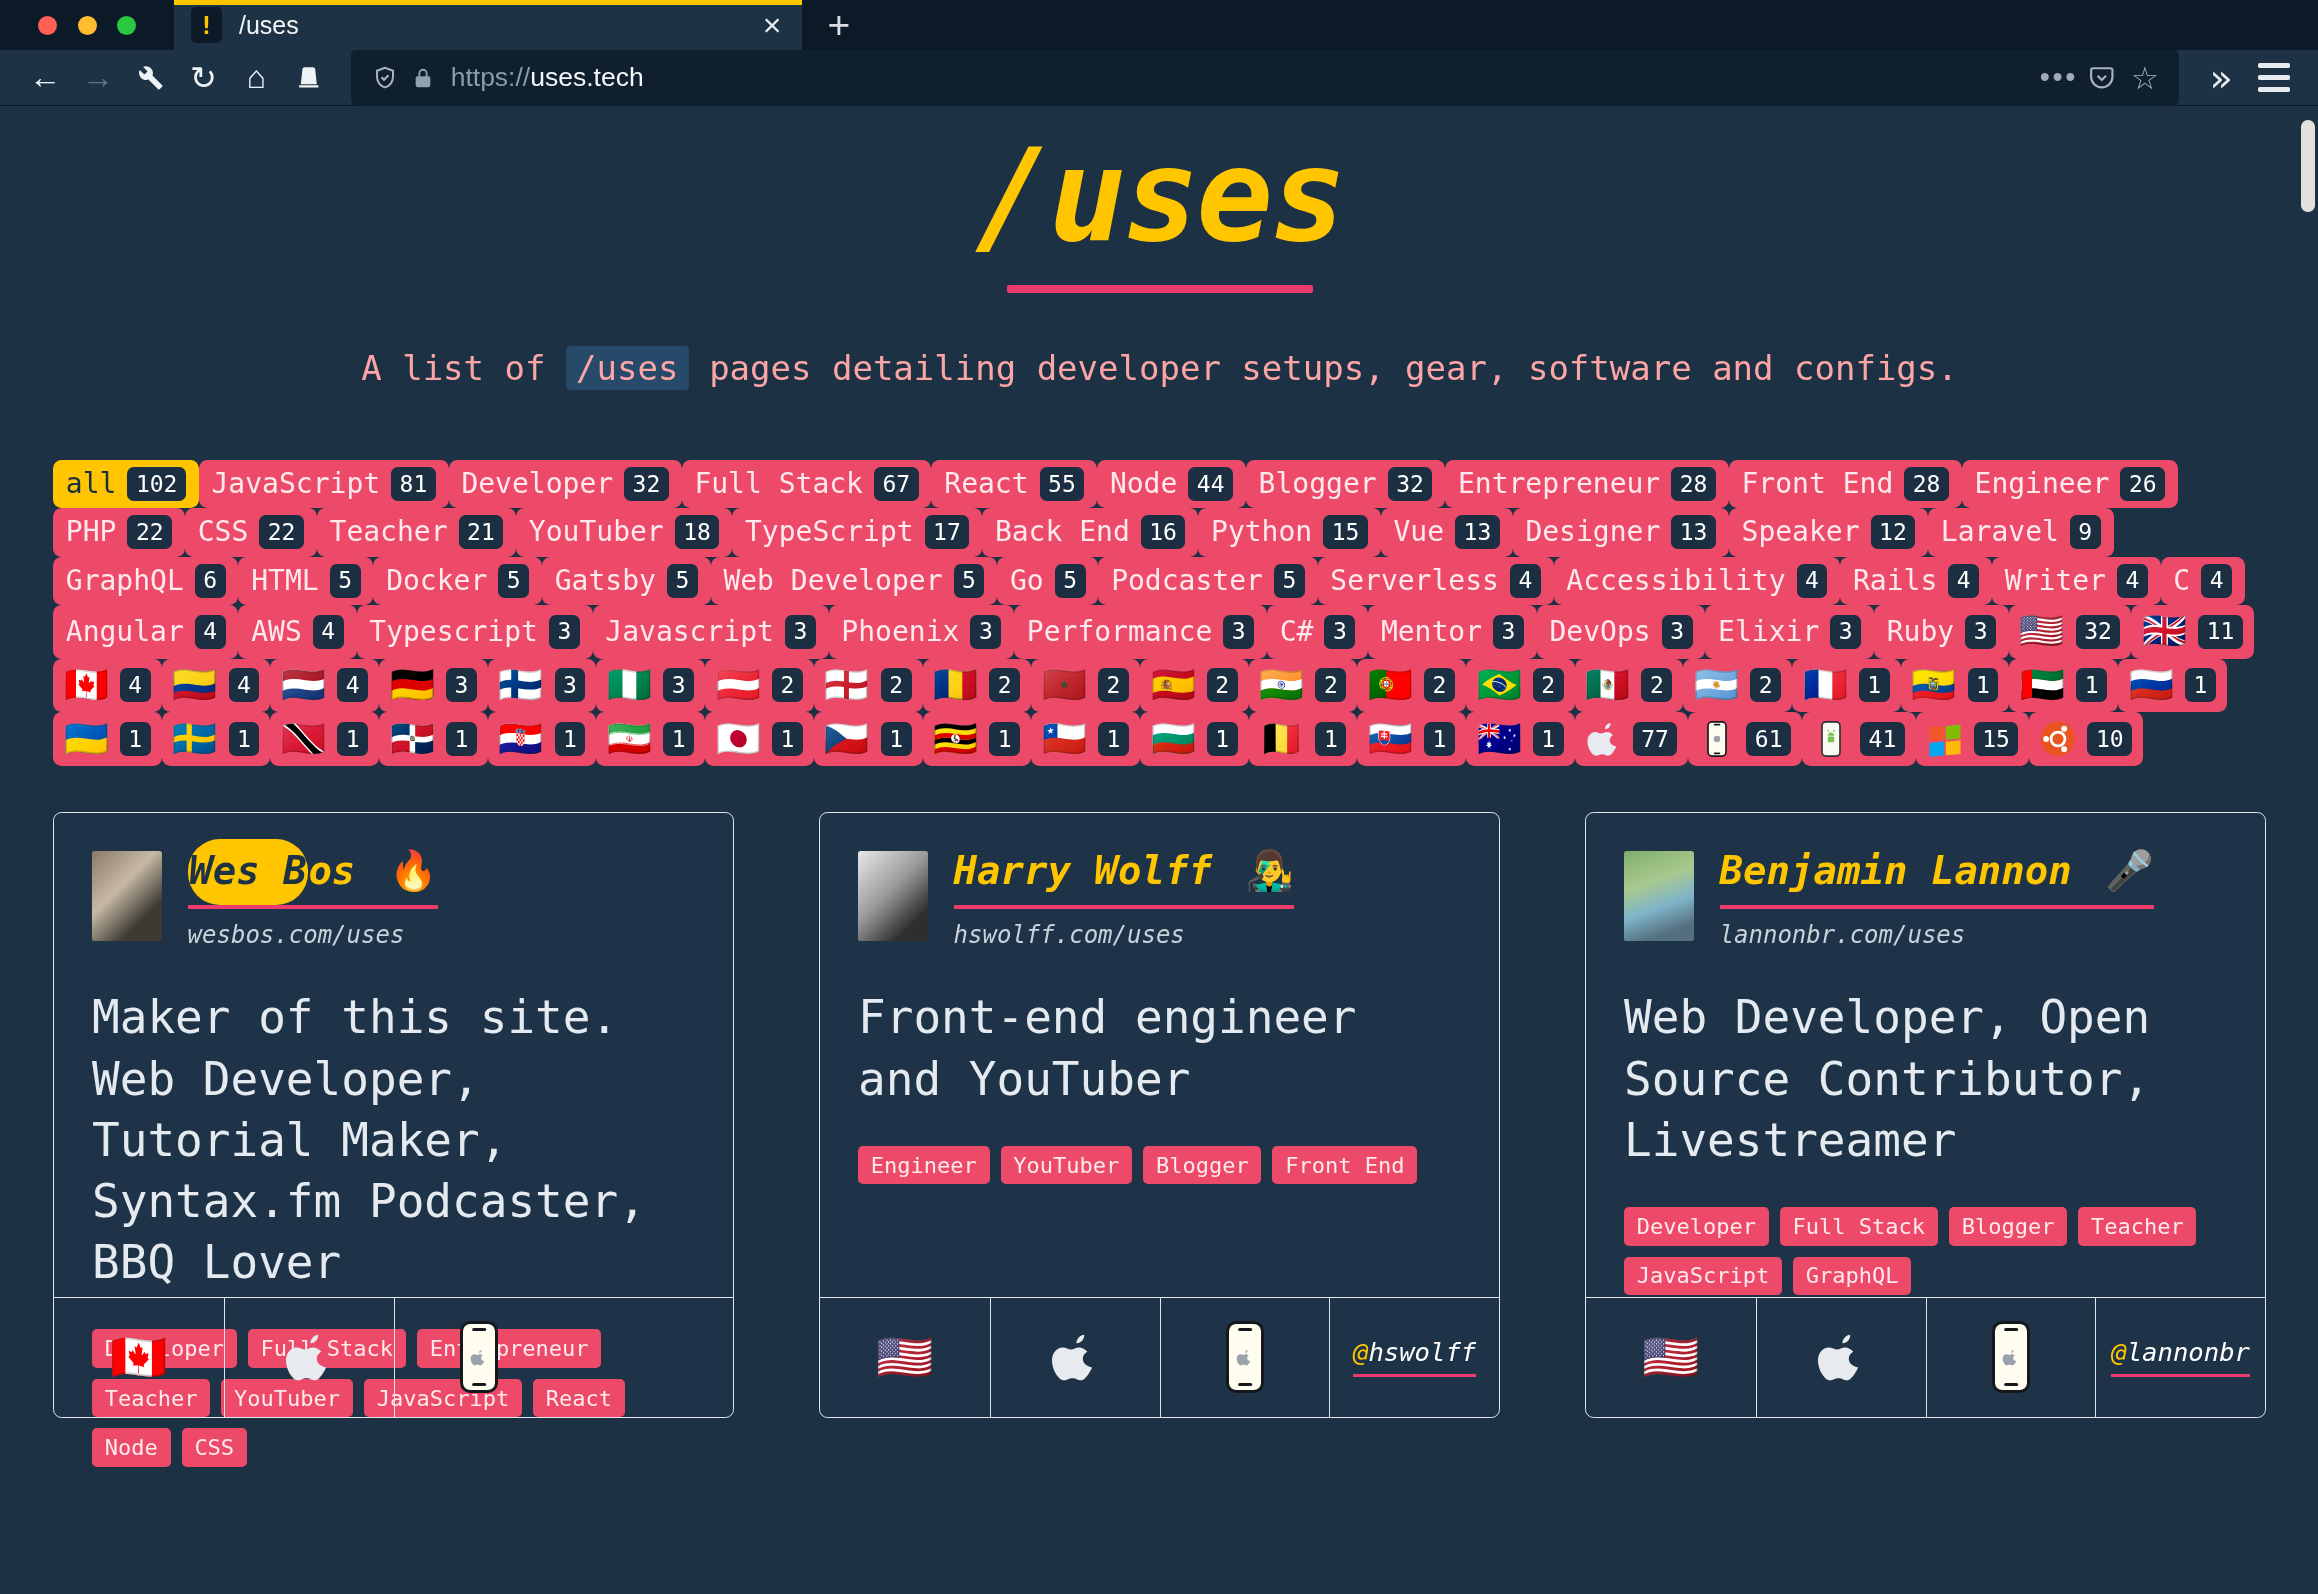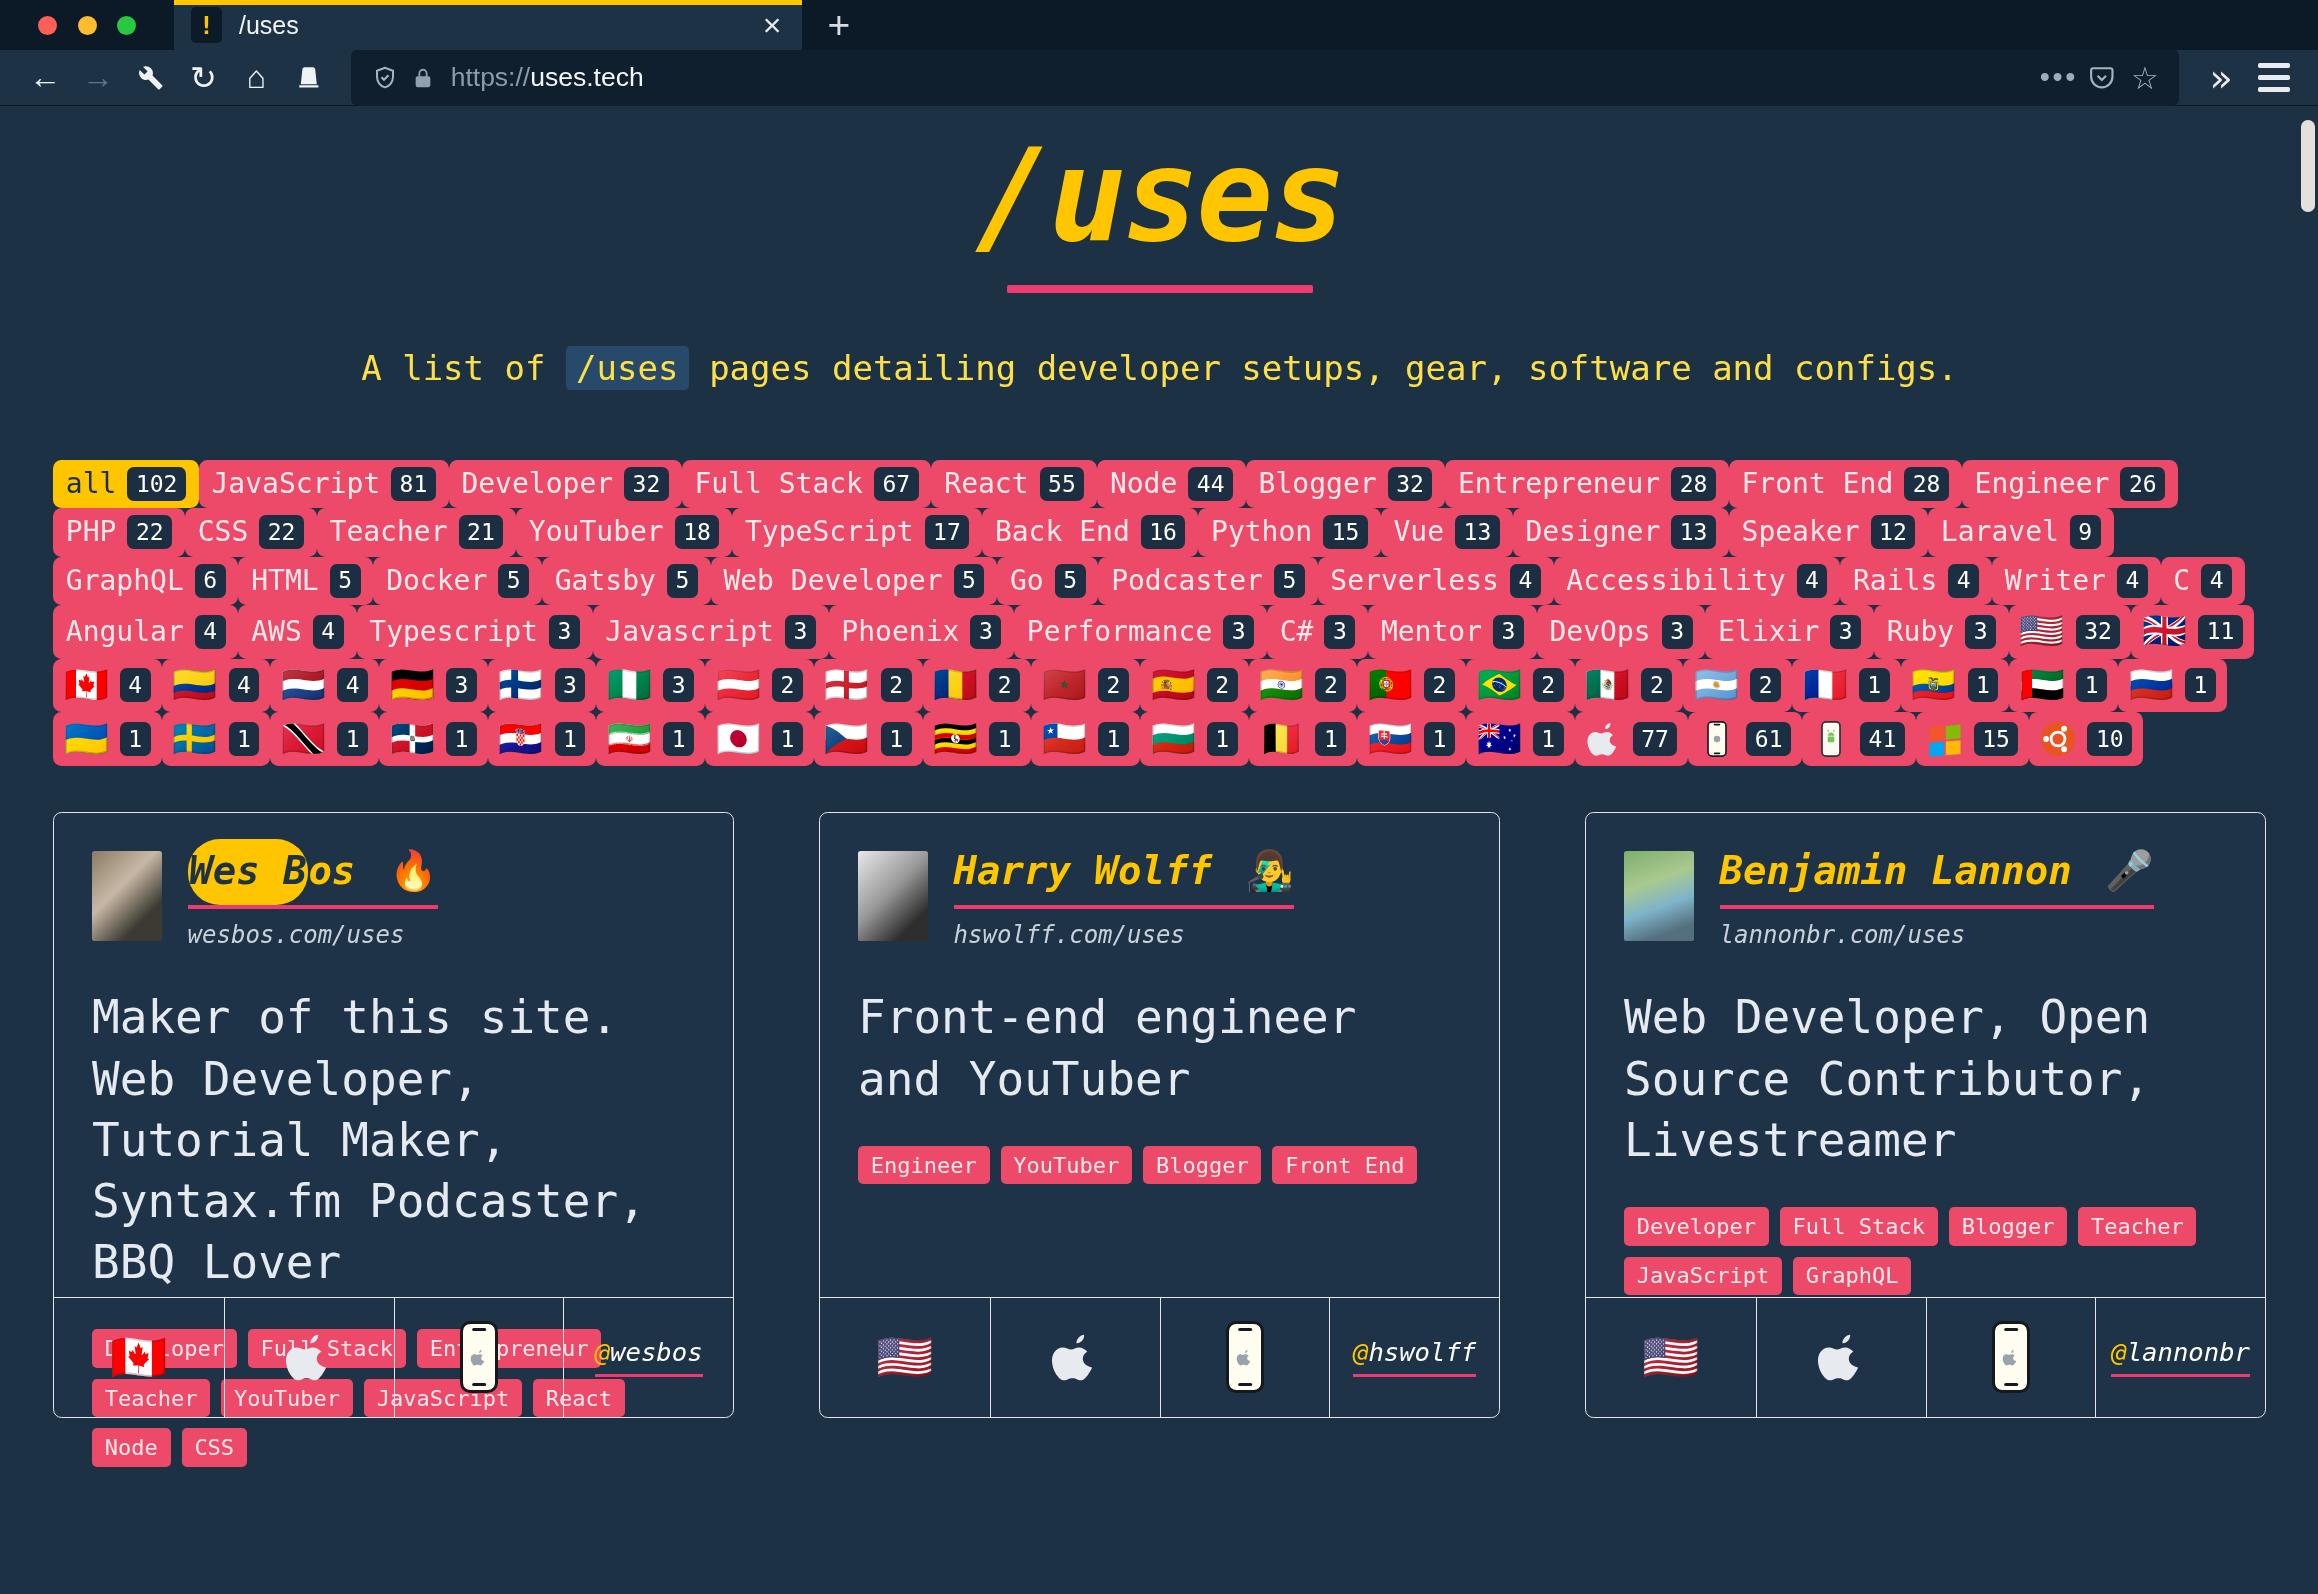--- a/index.html
+++ b/index.html
@@ -35,21 +35,21 @@
   .burger { display:flex; flex-direction:column; gap:7.7px; }
   .burger i { display:block; width:32px; height:4.3px; background:#E8ECF0; border-radius:1.7px; }
 
   
   .scrollthumb { position:absolute; right:3.4px; top:120px; width:13.7px; height:92px; background:#E4E1DC; border-radius:6.8px; z-index:50; }
 
   
   .page { height:1488px; overflow:hidden; position:relative; background:#1D3145; padding-top:25.6px; }
   h1.site-title { text-align:center; color:#FFC600; font-style:italic; font-weight:900; font-size:128px; line-height:1; letter-spacing:-3.4px; }
   .title-underline { width:306px; height:7.7px; background:#EE3B6E; margin:25.6px auto 0; border-radius:1.7px; }
-  .subtitle { margin-top:55px; text-align:center; font-size:34px; color:#fde047; }
+  .subtitle { margin-top:55px; text-align:center; font-size:34px; color:#fca5a5; }
   .subtitle .code { background:#27496A; padding:1.7px 10.2px; border-radius:4.3px; }
 
   .filters { margin:72px 53px 0; display:flex; flex-wrap:wrap; }
   .chip { display:inline-flex; align-items:center; gap:11px; background:#ED4A6A; color:#FFE9EC; border:none; cursor:pointer;
           border-radius:8.5px; padding:6px 12.8px; font-family:"DejaVu Sans Mono",monospace; font-size:28px; line-height:1.3; }
   .chip .cnt { background:#1C2F42; color:#FFFFFF; border-radius:6.8px; padding:2.6px 8.5px; font-size:23px; line-height:1.25; }
   .chip.active { background:#FFC600; color:#1C2F42; }
   .chip.sym { font-size:36px; padding:3.4px 11px; }
   .chip.sym svg { width:36px; height:36px; display:block; }
 
@@ -566,23 +566,20 @@
                 <path d="M16.4 1.3c.1 1-.3 2-.9 2.8-.7.8-1.8 1.4-2.8 1.3-.1-1 .4-2 1-2.7.7-.8 1.9-1.4 2.7-1.4zM20.2 17c-.5 1.2-.8 1.7-1.5 2.8-1 1.5-2.3 3.4-4 3.4-1.5 0-1.9-1-3.9-1s-2.5 1-4 1c-1.7 0-3-1.7-4-3.2C.7 16.4.4 12.1 1.9 9.9c1-1.6 2.7-2.5 4.3-2.5 1.6 0 2.6 1 3.9 1 1.3 0 2.1-1 3.9-1 1.4 0 2.9.8 3.9 2.1-3.4 1.9-2.8 6.6 2.3 7.5z"></path>
               </svg></span>
           </div>
           <div class="cell">
             <span class="phone-css">
               <svg viewBox="0 0 24 24" fill="#9AA2AC">
                 <path d="M16.4 1.3c.1 1-.3 2-.9 2.8-.7.8-1.8 1.4-2.8 1.3-.1-1 .4-2 1-2.7.7-.8 1.9-1.4 2.7-1.4zM20.2 17c-.5 1.2-.8 1.7-1.5 2.8-1 1.5-2.3 3.4-4 3.4-1.5 0-1.9-1-3.9-1s-2.5 1-4 1c-1.7 0-3-1.7-4-3.2C.7 16.4.4 12.1 1.9 9.9c1-1.6 2.7-2.5 4.3-2.5 1.6 0 2.6 1 3.9 1 1.3 0 2.1-1 3.9-1 1.4 0 2.9.8 3.9 2.1-3.4 1.9-2.8 6.6 2.3 7.5z"></path>
               </svg>
             </span>
           </div>
-          <div class="cell">
-            <a class="handle"><span class="at">@</span>wesbos</a>
-          </div>
         </footer>
       </article>
       <article class="card">
         <div class="card-head">
           <div class="avatar av-harry"></div>
           <div class="head-text">
             <h2><a class="pname">Harry Wolff<span class="emoji"> 👨‍🎤</span></a></h2>
             <div class="site-url">hswolff.com/uses</div>
           </div>
         </div>

